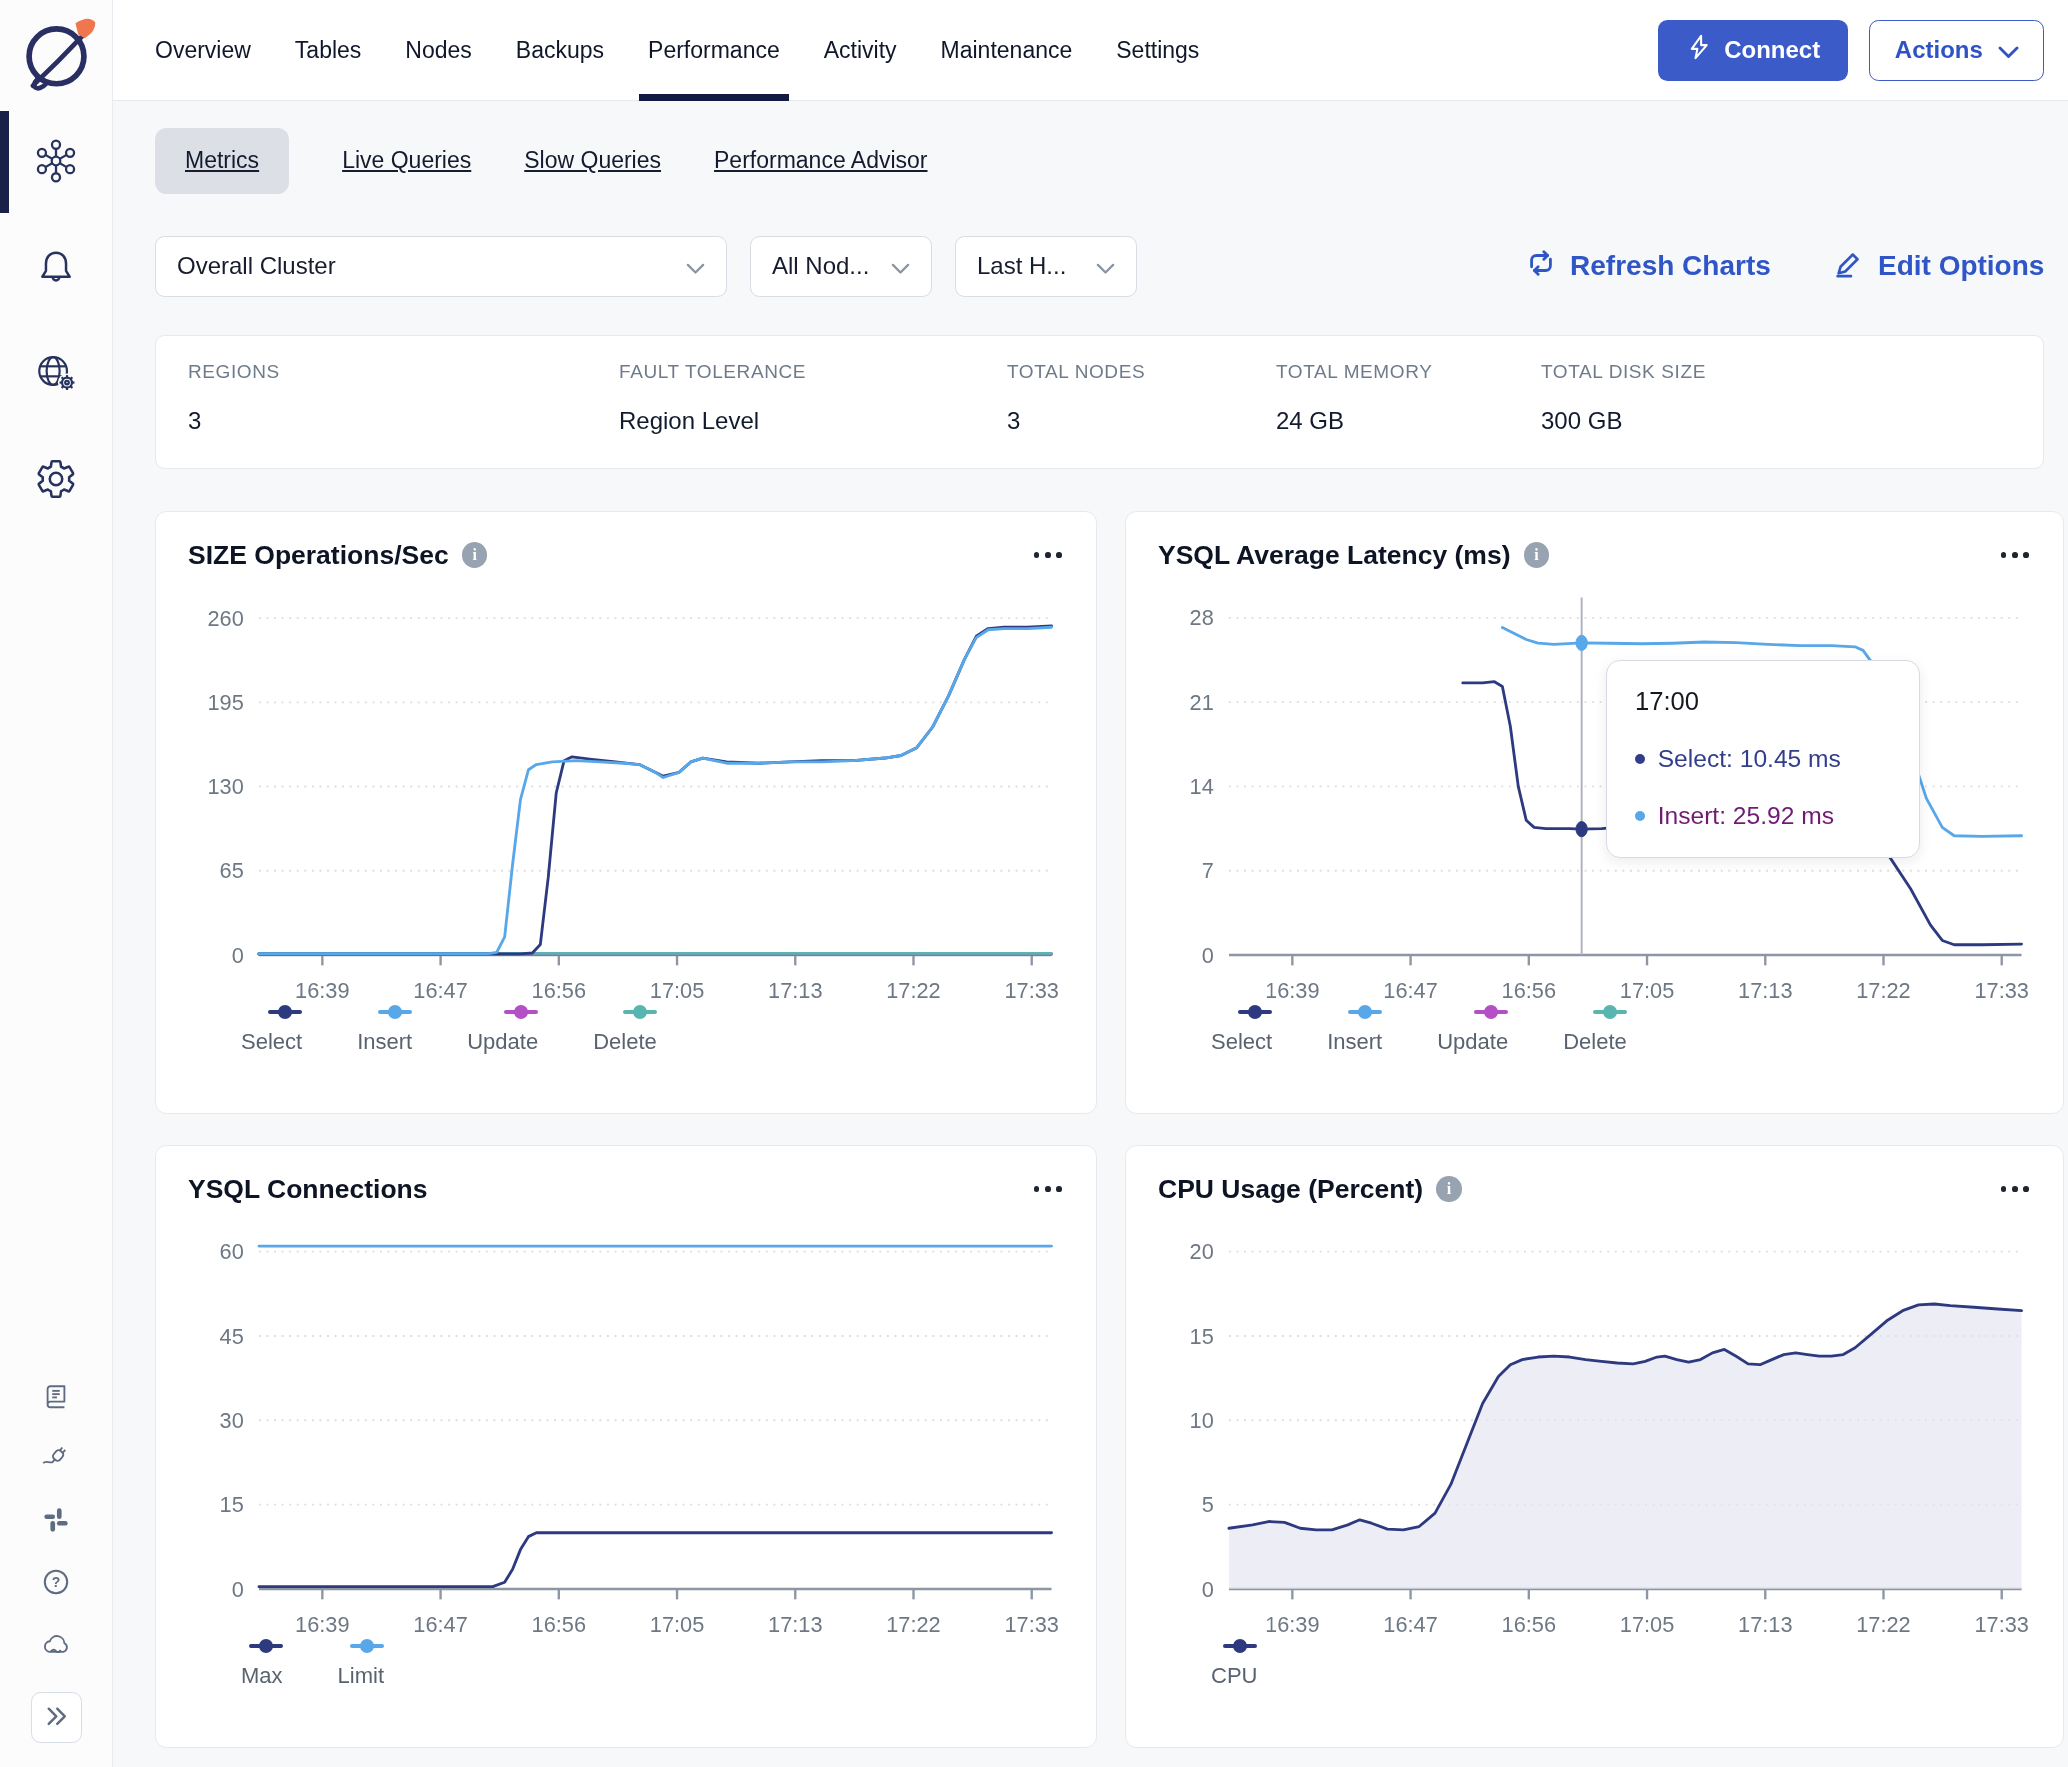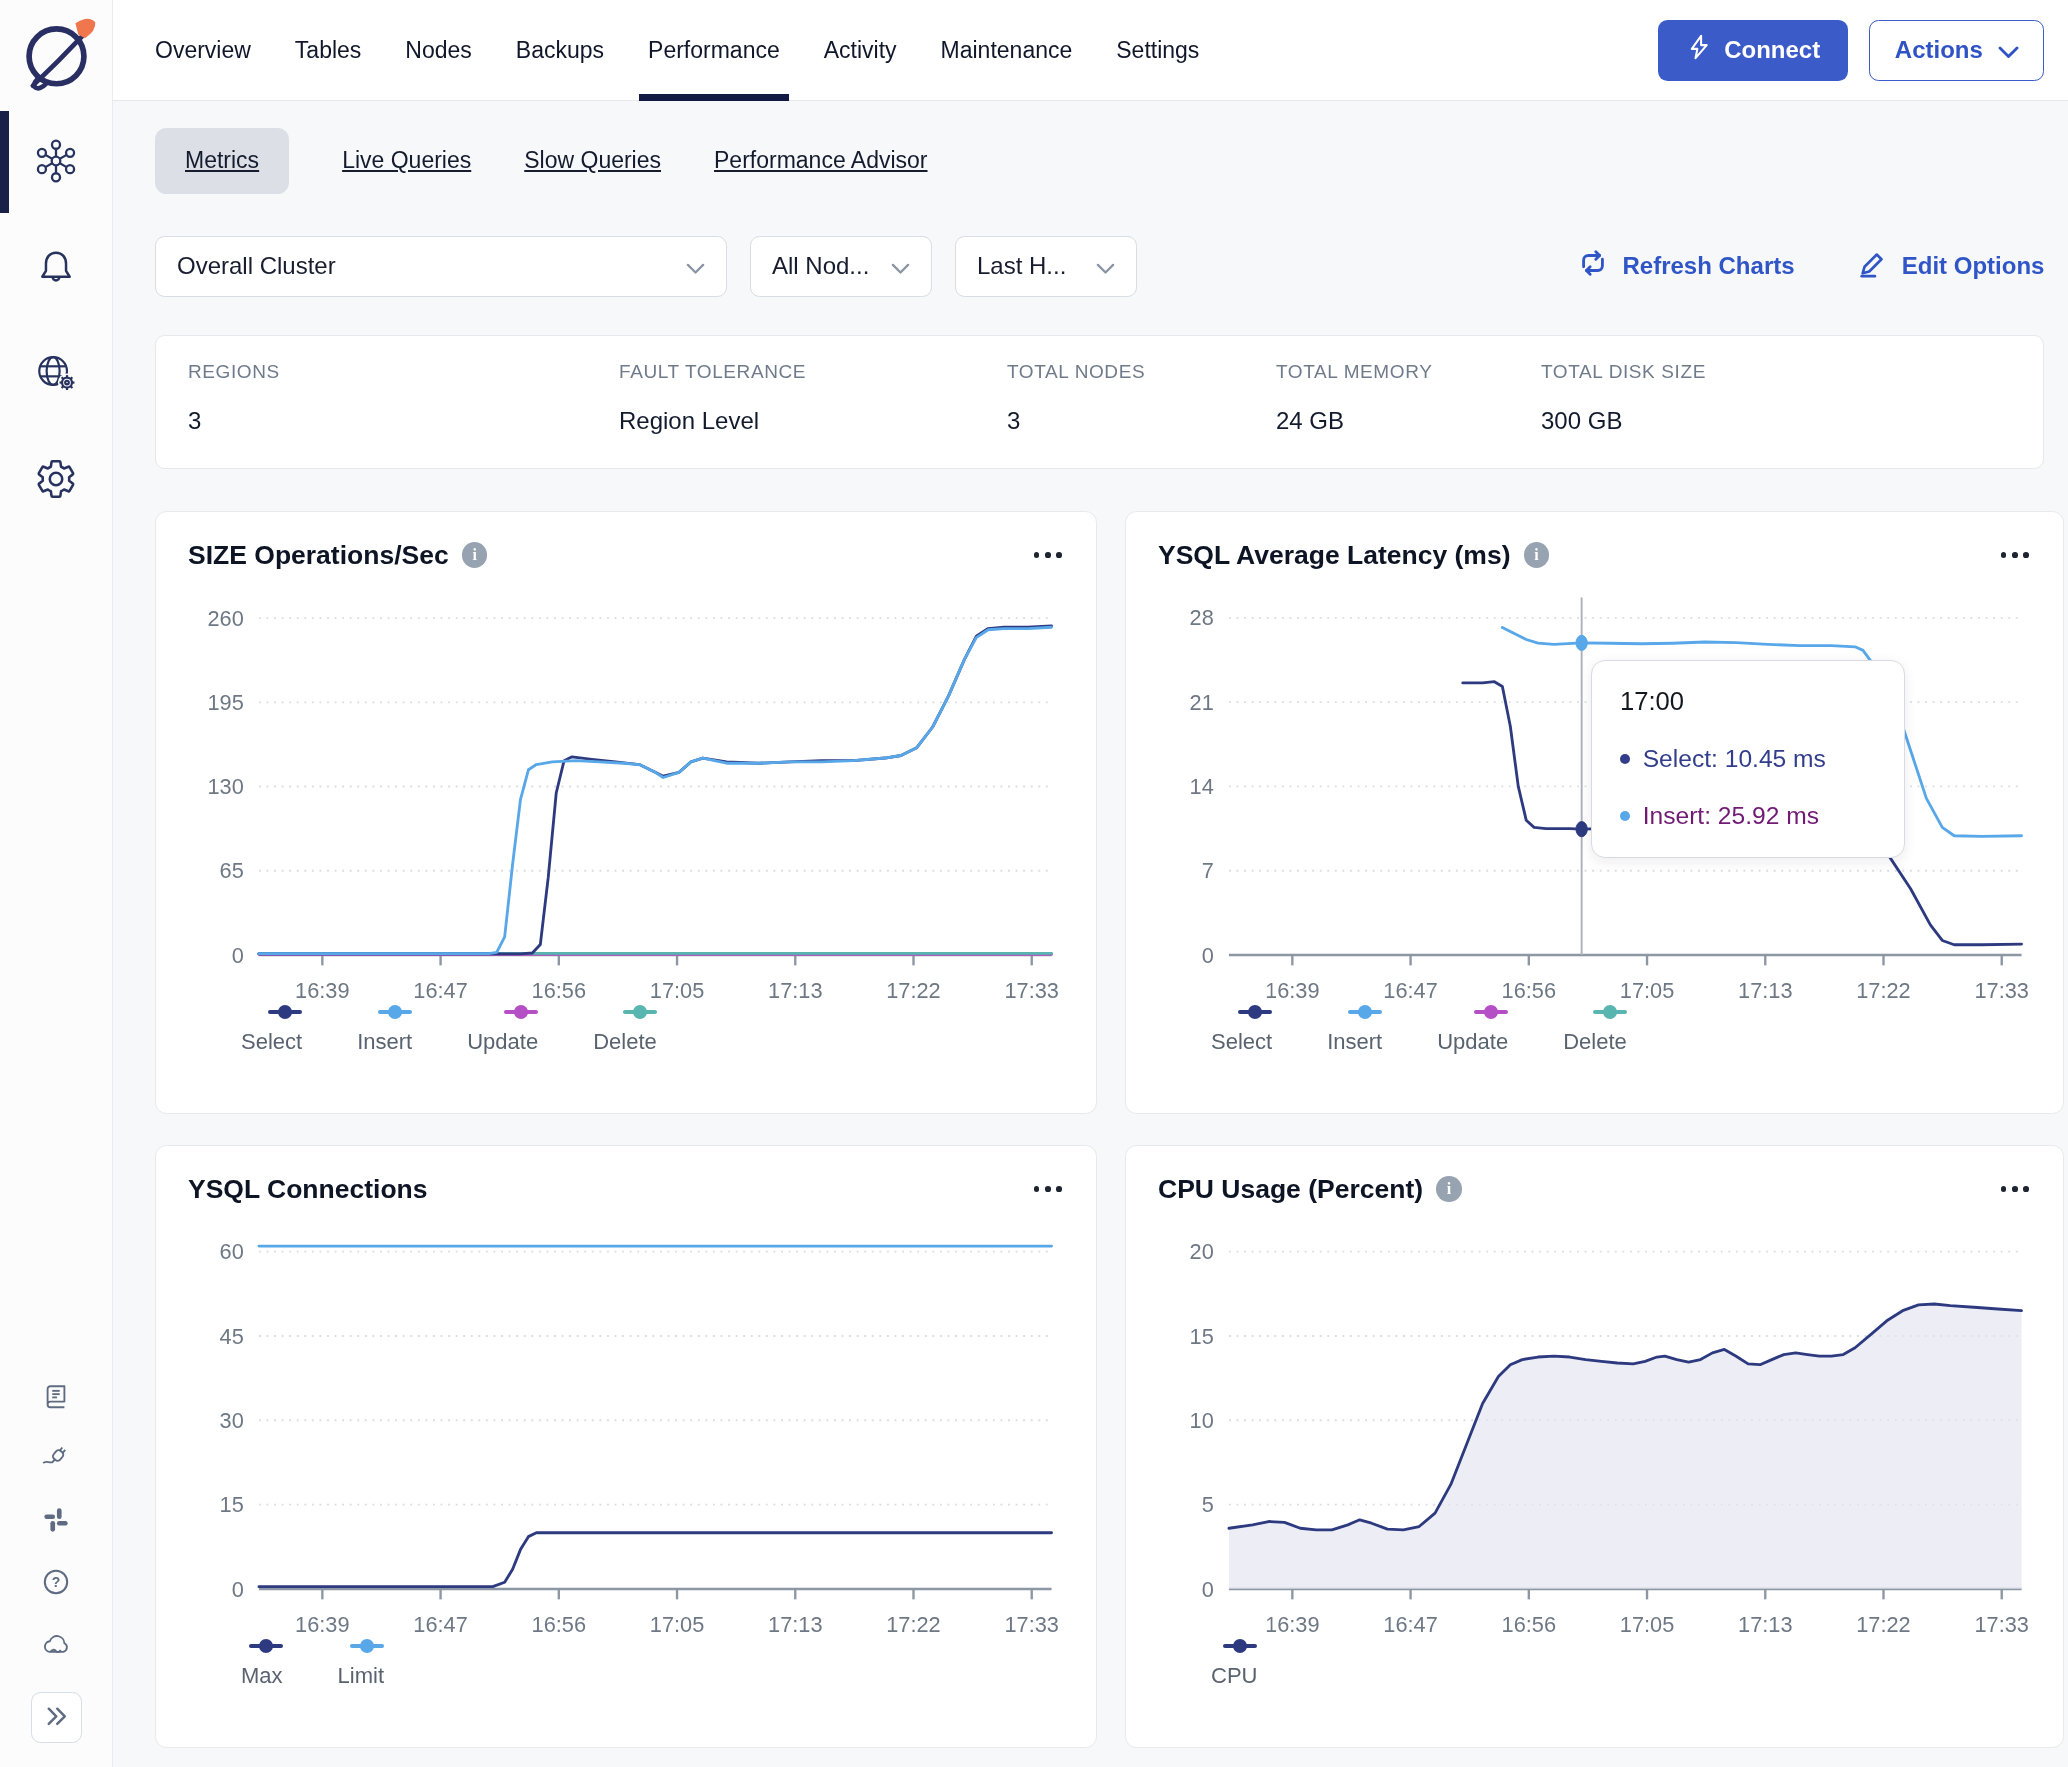--- a/index.html
+++ b/index.html
@@ -29,21 +29,21 @@
   
   .subtabs{margin:26.5px 0 0 42px;display:flex;align-items:center;gap:53px;text-decoration:underline;}
   .subtab{font-size:23px;color:#141B2E;height:66px;display:flex;align-items:center;border-radius:11.4px;cursor:pointer;white-space:nowrap;}
   .subtab.active{background:#DCE0E6;padding:0 30px;}
 
   .filterrow{margin:42px 24.6px 0 42px;display:flex;align-items:center;gap:23px;}
   .select{background:#fff;border:0.9px solid #D8DCE3;border-radius:9.5px;height:61px;display:flex;align-items:center;justify-content:space-between;padding:0 21px;font-size:24px;box-sizing:border-box;cursor:pointer;}
   .select.lg{width:572px;}
   .select.sm{width:182px;}
   .toolbar-links{margin-left:auto;display:flex;gap:62px;align-items:center;}
-  .tool-link{display:flex;gap:13.2px;align-items:center;color:#2F55C6;font-size:24px;font-weight:bold;cursor:pointer;text-decoration:none;}
+  .tool-link{display:flex;gap:13.2px;align-items:center;color:#2F55C6;font-size:28px;font-weight:bold;cursor:pointer;text-decoration:none;}
 
   .statsbar{margin:38px 24.6px 0 42px;background:#fff;border:0.9px solid #E5E8EC;border-radius:9.5px;height:134px;display:flex;padding:0 32px;box-sizing:border-box;}
   .stat{padding-top:25.6px;box-sizing:border-box;}
   .stat:nth-child(1){width:431px;} .stat:nth-child(2){width:388px;} .stat:nth-child(3){width:269px;}
   .stat:nth-child(4){width:265px;} .stat:nth-child(5){width:262px;} .stat:nth-child(6){flex:1;}
   .stat .sl{font-size:19px;color:#6F7B8B;letter-spacing:0.6px;}
   .stat .sv{font-size:24px;color:#121A2D;margin-top:24px;}
 
   .grid{margin:42px 24.6px 0 42px;display:grid;grid-template-columns:942px 1fr;column-gap:28px;row-gap:31px;}
   .card{background:#fff;border:0.9px solid #E7E9ED;border-radius:11.4px;padding:28px 32px 17px;box-sizing:border-box;height:603px;}
@@ -405,21 +405,21 @@
                 <line x1="767.0483333333333" y1="392" x2="767.0483333333333" y2="403" stroke="#8D96A3" stroke-width="2.5"></line>
                 <text x="767.0483333333333" y="438" text-anchor="middle" font-size="23" fill="#6E7885">17:22</text>
                 <line x1="892.05" y1="392" x2="892.05" y2="403" stroke="#8D96A3" stroke-width="2.5"></line>
                 <text x="892.05" y="438" text-anchor="middle" font-size="23" fill="#6E7885">17:33</text>
                 <path d="M322.2 104.4 L343.2 104.4 L355.7 103.1 L364.1 108.2 L372.5 150.2 L380.9 213.8 L389.3 249.5 L397.6 257.1 L410.2 258.4 L435.3 258.4 L447.9 259.0 L468.9 258.4 L485.6 257.1 L494.0 258.4 L510.8 258.4 L527.5 255.8 L540.1 253.3 L552.7 255.8 L577.8 257.1 L611.3 257.1 L644.8 257.1 L678.4 257.1 L711.9 258.4 L737.0 258.4 L753.8 264.7 L770.5 283.8 L795.7 322.0 L816.6 360.2 L829.2 376.7 L841.8 381.2 L871.1 381.2 L913.0 380.5" fill="none" stroke="#2E3A80" stroke-width="3" stroke-linejoin="round" stroke-linecap="round"></path>
                 <path d="M364.1 45.8 L376.7 52.2 L389.3 58.5 L401.8 62.4 L418.6 63.6 L447.9 62.1 L477.2 62.4 L510.8 63.0 L544.3 62.4 L577.8 61.1 L611.3 61.7 L644.8 63.6 L678.4 64.9 L711.9 64.9 L737.0 66.2 L745.4 70.0 L762.2 92.9 L787.3 150.2 L812.4 226.5 L829.2 257.1 L841.8 266.0 L871.1 266.6 L913.0 266.0" fill="none" stroke="#58A7E9" stroke-width="3" stroke-linejoin="round" stroke-linecap="round"></path>
                 <line x1="447.91" y1="14" x2="447.91" y2="392" stroke="#ABB1BB" stroke-width="2"></line>
                 <ellipse cx="447.91" cy="62.10909090909087" rx="6" ry="8" fill="#58A7E9" stroke="#58A7E9"></ellipse>
                 <ellipse cx="447.91" cy="259" rx="6" ry="8" fill="#2E3A80" stroke="#2E3A80"></ellipse>
               </svg>
-              <div class="tip" style="left: 433px; top: 76px; border-radius: 14px;">
+              <div class="tip" style="left: 448px; top: 76px; border-radius: 14px;">
                 <div class="tip-time">17:00</div>
                 <div class="tip-row">
                   <span class="tip-dot" style="background: rgb(50, 62, 140);"></span>
                   <span style="color: rgb(50, 62, 140);">Select: 10.45 ms</span>
                 </div>
                 <div class="tip-row">
                   <span class="tip-dot" style="background: rgb(88, 167, 233);"></span>
                   <span style="color: #701a75;">Insert: 25.92 ms</span>
                 </div>
               </div>

